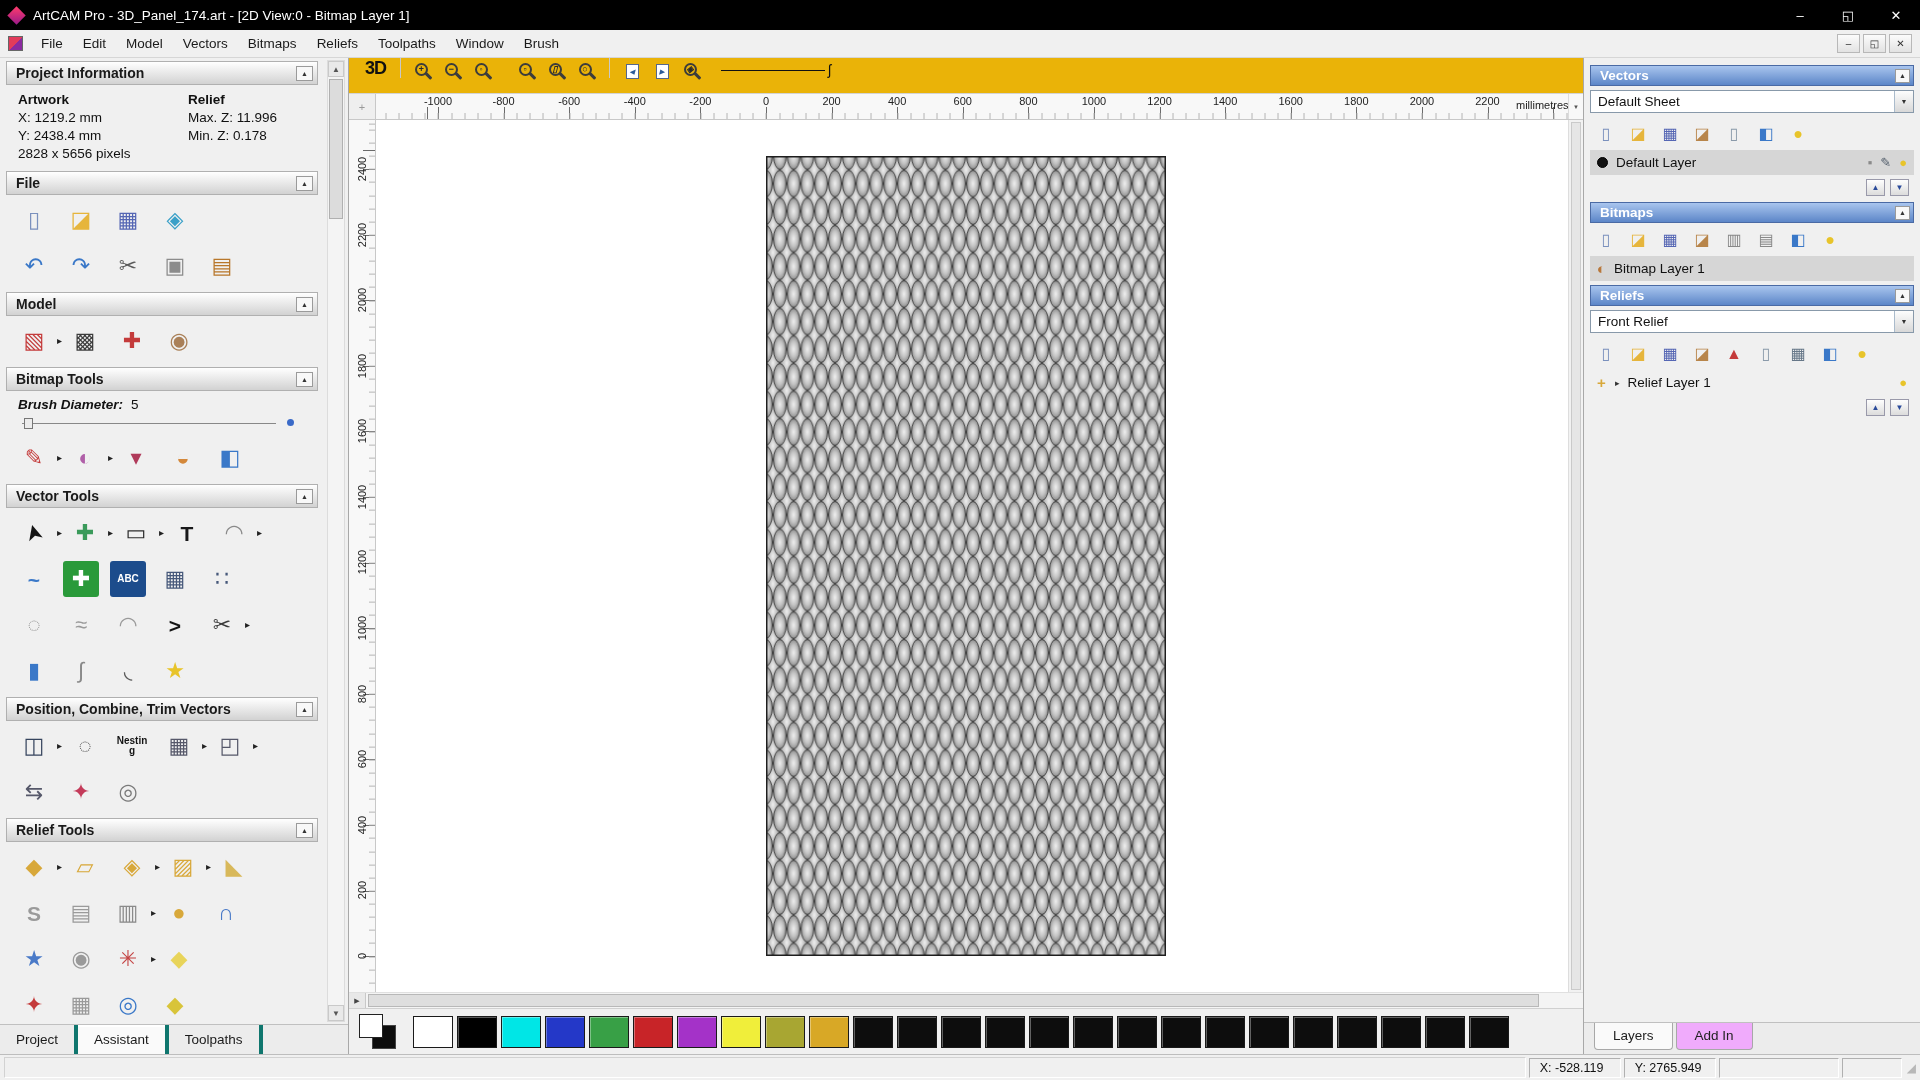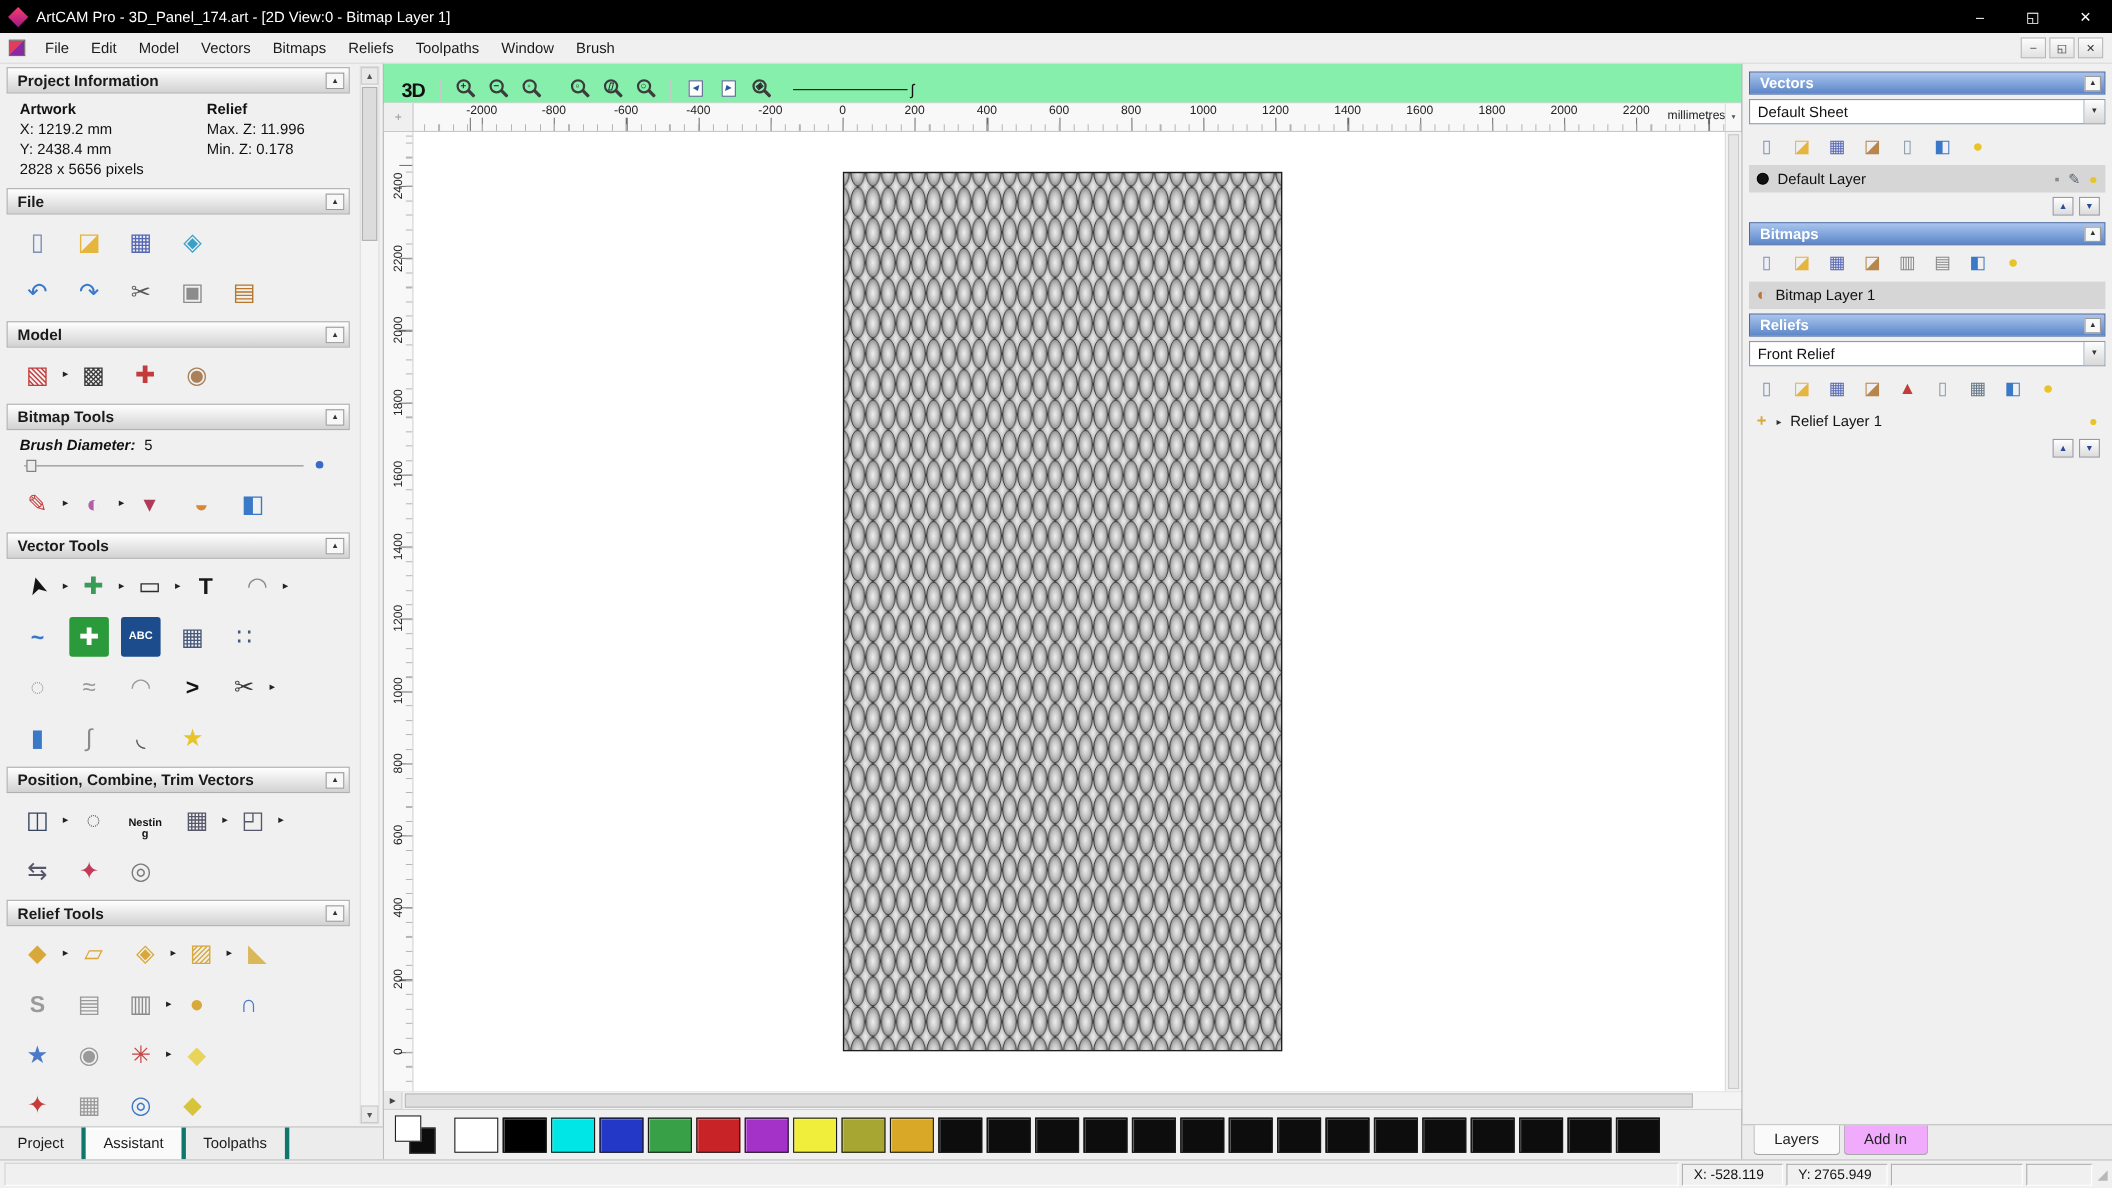--- a/index.html
+++ b/index.html
@@ -48,21 +48,21 @@
   .lp-scroll{position:absolute;top:2px;right:3px;bottom:2px;width:18px;background:#f4f4f4;border:1px solid #dcdcdc;display:flex;flex-direction:column}
   .sc-btn{height:16px;display:flex;align-items:center;justify-content:center;font-size:8px;color:#555;background:#e9e9e9;border:1px solid #c9c9c9}
   .sc-track{flex:1;position:relative}
   .sc-thumb{position:absolute;top:2px;left:1px;right:1px;height:140px;background:#dcdcdc;border:1px solid #b0b0b0}
   .lp-tabs{height:30px;border-top:1px solid #c0c0c0;background:#ececec;display:flex;align-items:stretch;flex:none}
   .lp-tab{padding:0 16px;display:flex;align-items:center;font-size:13.5px;color:#1a1a1a;border-right:4px solid #0f766e}
   .lp-tab.active{background:#fafafa;box-shadow:inset 0 2px 0 #fff}
 
   
   .center{flex:1;display:flex;flex-direction:column;min-width:0;background:#fff}
-  .canvas-toolbar{height:36px;background:#86efac;border-bottom:1px solid #d4d4d4;display:flex;align-items:flex-end;gap:3px;padding:0 10px;flex:none}
+  .canvas-toolbar{height:36px;background:#eab308;border-bottom:1px solid #d4d4d4;display:flex;align-items:flex-start;gap:3px;padding:0 10px;flex:none}
   .tb3d{font-weight:bold;font-size:18px;padding:0 6px;letter-spacing:-1px;color:#111}
   .tbsep{width:1px;height:20px;background:#c8c8c8;margin:0 5px}
   .tbgap{width:10px}
   .tbgroup{display:flex;gap:2px}
   .tbtn{width:28px;height:26px;display:flex;align-items:center;justify-content:center;position:relative}
   .tbtn.k-mag .shape{position:relative;width:13px;height:13px;border:2px solid #3c3c3c;border-radius:50%;display:flex;align-items:center;justify-content:center;margin:-4px 0 0 -4px}
   .tbtn.k-mag .shape::after{content:"";position:absolute;width:3px;height:8px;background:#3c3c3c;right:-4px;bottom:-6px;transform:rotate(-45deg);border-radius:1px}
   .tbtn.k-mag .glyph{font-size:9px;font-weight:bold;color:#2a2a2a;line-height:1}
   .tbtn.k-page .shape{width:13px;height:15px;background:#fff;border:1px solid #56678a;display:flex;align-items:center;justify-content:center}
   .tbtn.k-page .glyph{font-size:7px;color:#2a5a9a;line-height:1}
@@ -401,21 +401,21 @@
 
           <span class="tool" style="color: rgb(54, 68, 94);">
                 <i>◫</i>
               </span>
               <span class="tool fly" style="color: rgb(34, 34, 34);">
                 <i>▸</i>
               </span>
               <span class="tool" style="color: rgb(90, 90, 90);">
                 <i>◌</i>
               </span>
-              <span class="tool txt" style="color: rgb(20, 20, 20); align-items: flex-end;">
+              <span class="tool txt" style="color: rgb(20, 20, 20);">
                 <i>Nesting</i>
               </span>
               <span class="tool" style="color: rgb(86, 88, 106);">
                 <i>▦</i>
               </span>
               <span class="tool fly" style="color: rgb(34, 34, 34);">
                 <i>▸</i>
               </span>
               <span class="tool" style="color: rgb(86, 88, 106);">
                 <i>◰</i>
@@ -608,21 +608,21 @@
           <span class="lw-line"></span>
           <span class="lw-j">ʃ</span>
         </span>
       </div>
 
       <div class="ruler-row">
         <span class="ruler-corner">+</span>
         <div class="h-ruler">
           <div class="h-labels">
 
-          <span class="hlab">-2000</span>
+          <span class="hlab">-1000</span>
               <span class="hlab">-800</span>
               <span class="hlab">-600</span>
               <span class="hlab">-400</span>
               <span class="hlab">-200</span>
               <span class="hlab">0</span>
               <span class="hlab">200</span>
               <span class="hlab">400</span>
               <span class="hlab">600</span>
               <span class="hlab">800</span>
               <span class="hlab">1000</span>

